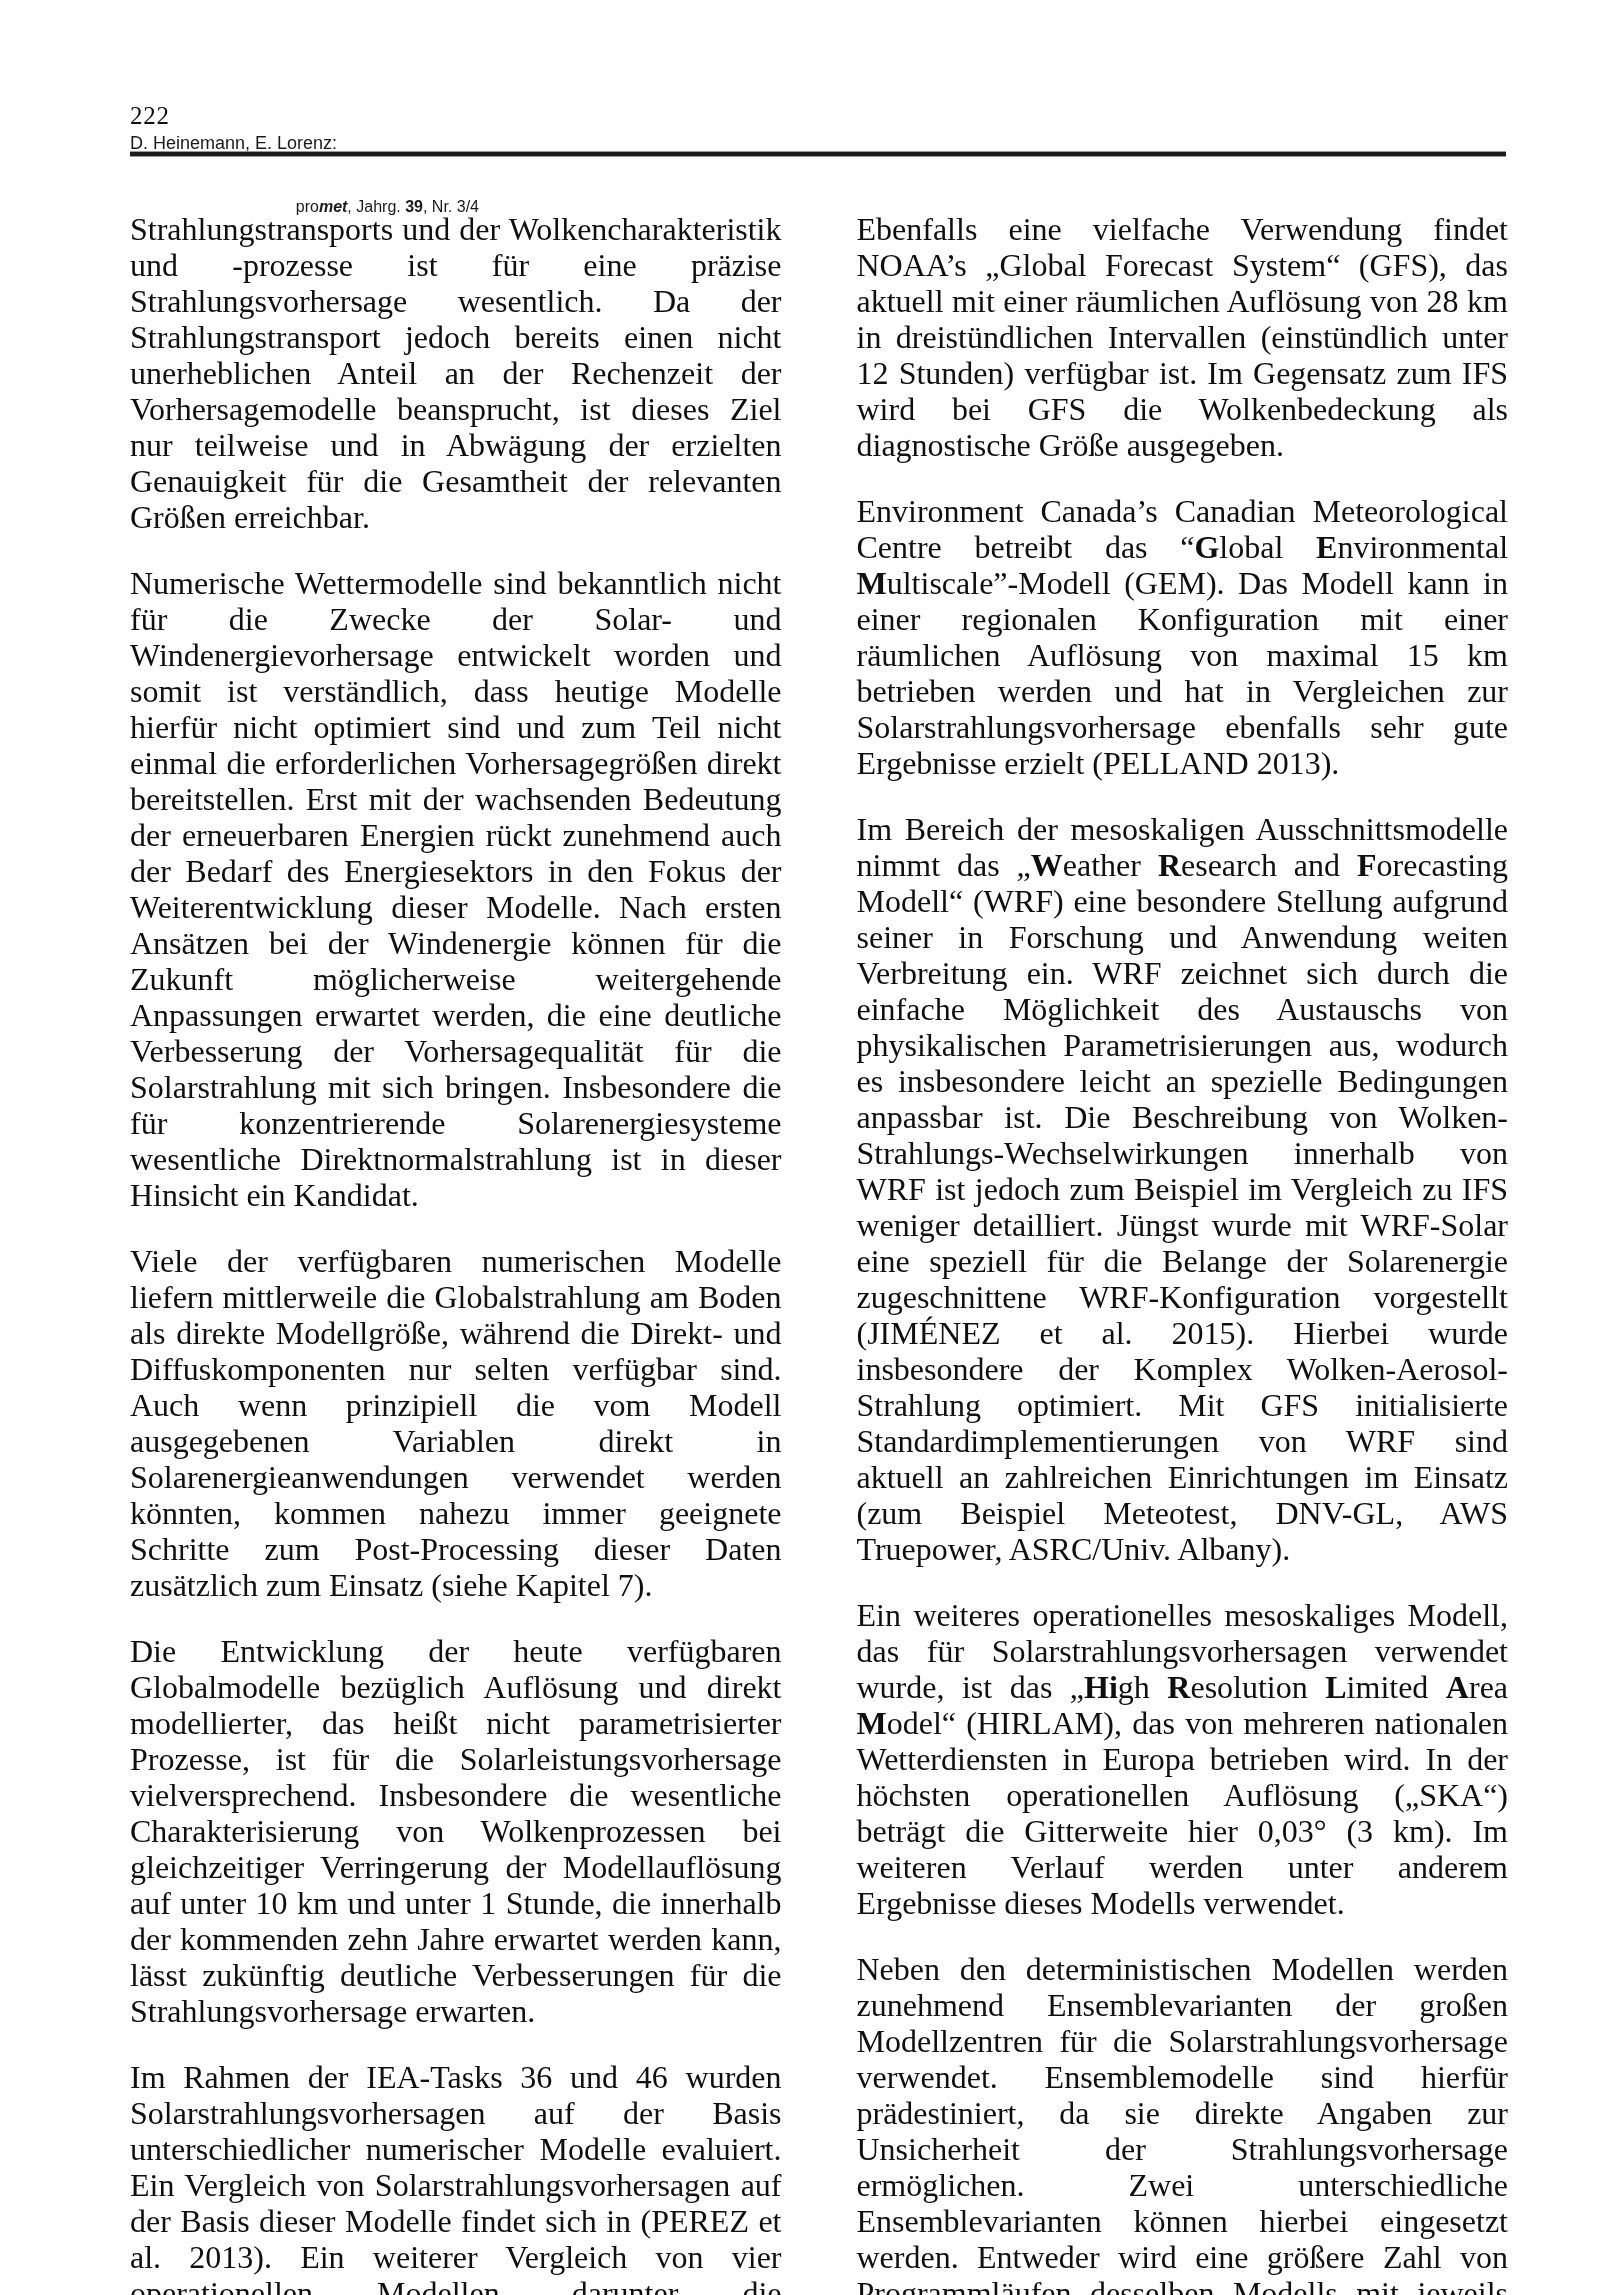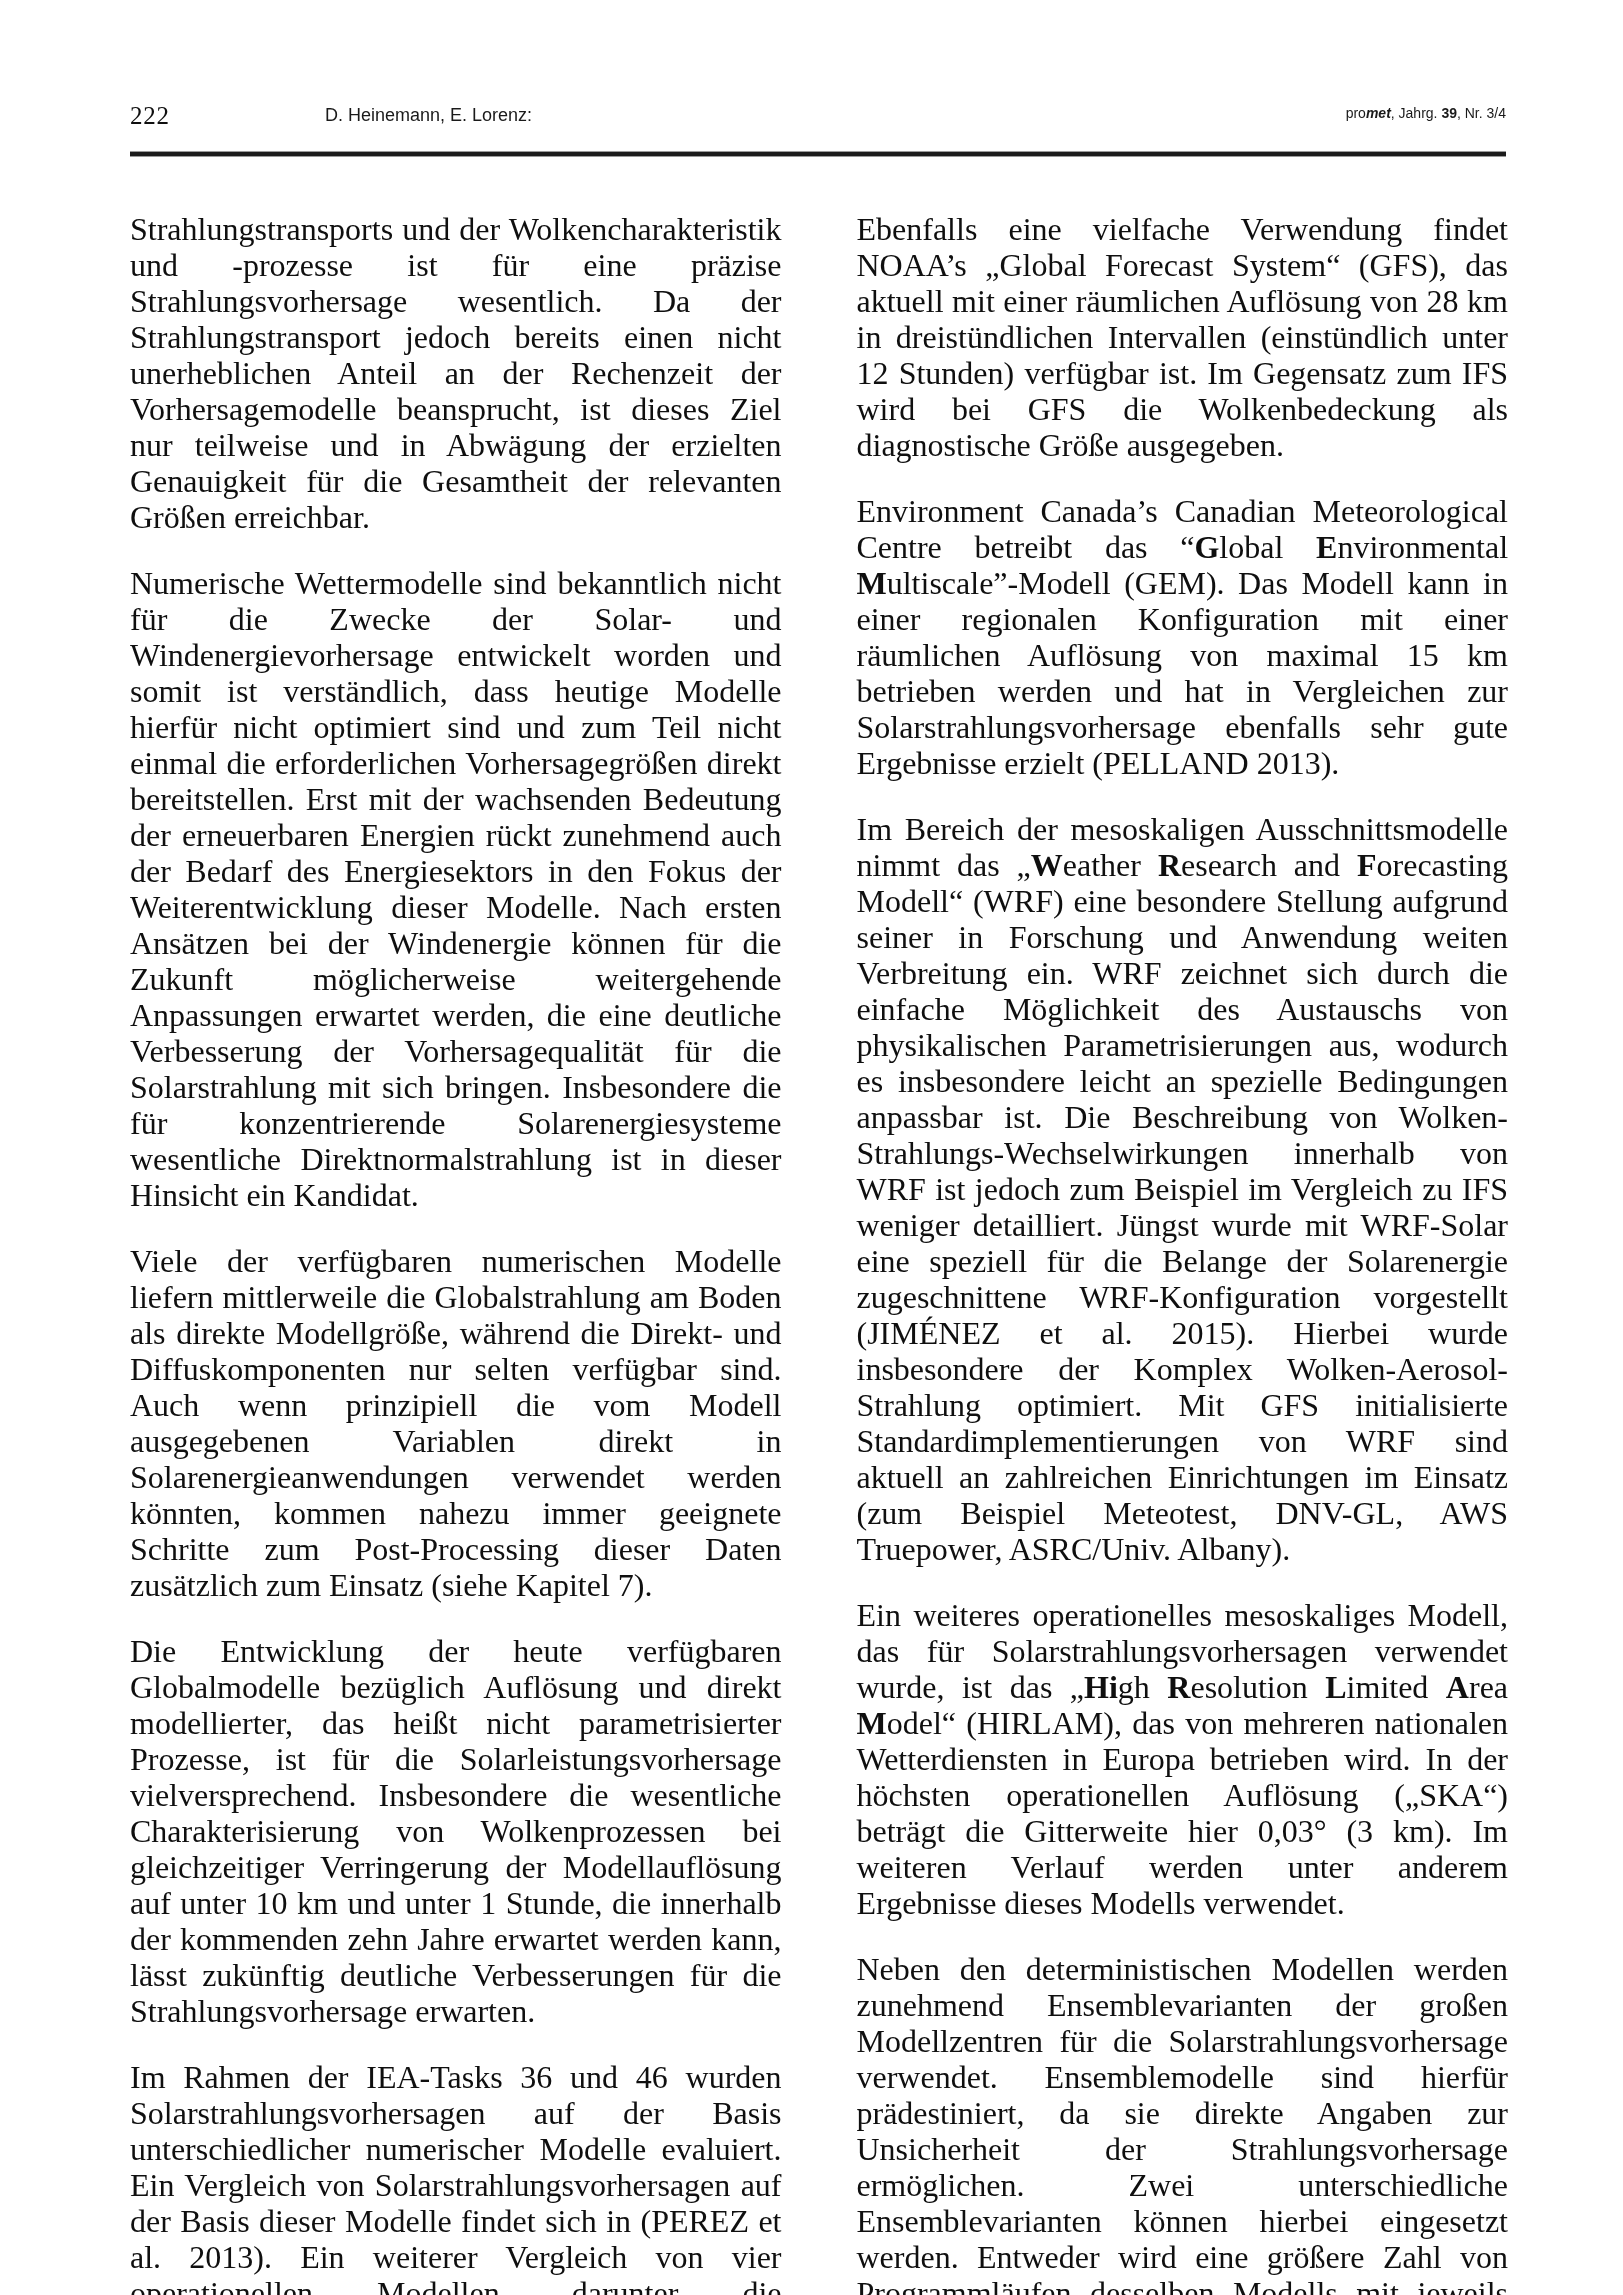--- a/index.html
+++ b/index.html
@@ -17,43 +17,45 @@
     inset: 0;
   }
   
   .header {
     position: absolute;
     top: 102px;
     left: 130px;
     right: 118px;
     display: flex;
     align-items: flex-start;
+    flex-direction: column;
   }
   .header .page-number {
     width: 195px;
     font-family: "Liberation Serif", serif;
     font-size: 25px;
     letter-spacing: 0.8px;
   }
   .header .center-block {
     flex: 1;
     text-align: left;
     font-family: "Liberation Sans", sans-serif;
     font-size: 18px;
     line-height: 27px;
     color: #1a1a1a;
   }
   .header .journal-ref {
     width: 349px;
     text-align: right;
     font-family: "Liberation Sans", sans-serif;
-    font-size: 14px;
+    font-size: 16px;
     line-height: 23px;
     color: #1a1a1a;
     white-space: nowrap;
+    margin-top: 38px;
   }
   .header-rule {
     position: absolute;
     top: 151px;
     left: 130px;
     right: 118px;
     height: 4px;
     background: #1c1c1c;
     border-top: 0.8px solid #9a9a9a;
     border-bottom: 0.8px solid #9a9a9a;

